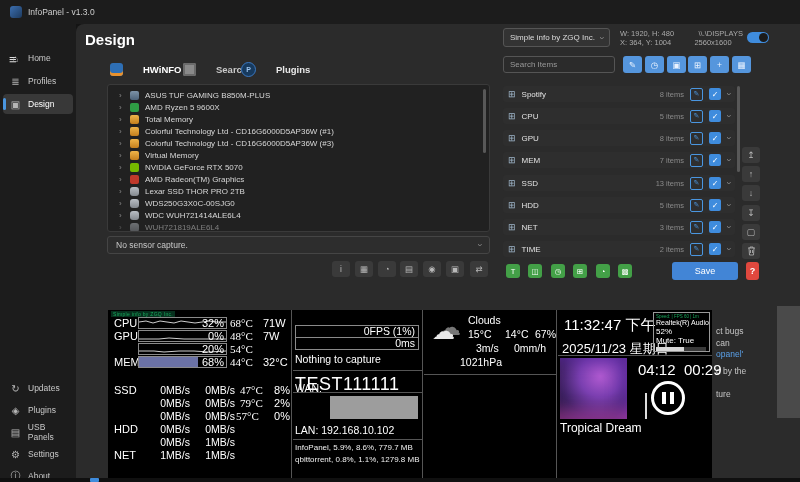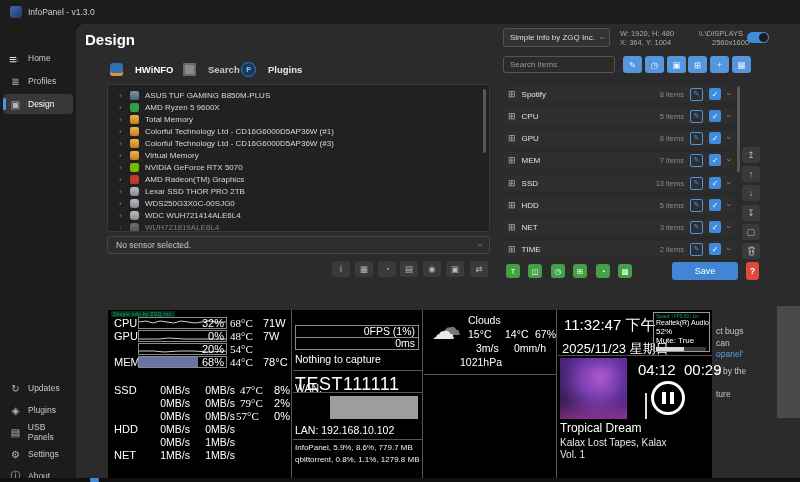--- a/index.html
+++ b/index.html
@@ -15,21 +15,21 @@
   .burger{left:9px;top:28px;font-size:13px;color:#ddd;}
   .nav{left:3px;width:70px;height:20px;border-radius:4px;display:flex;align-items:center;gap:7px;
        padding-left:7px;box-sizing:border-box;font-size:8.5px;color:#c9c9c9;cursor:default;}
   .nav .ni{font-size:10px;width:11px;text-align:center;color:#b5b5b5;}
   .nav.active{background:#383838;color:#fff;}
   .nav.active:before{content:"";position:absolute;left:0;top:4px;width:3px;height:12px;
        border-radius:2px;background:var(--accent-blue,#4a96e0);}
   
   .main{left:76px;top:24px;width:724px;height:458px;background:#2b2b2b;border-top-left-radius:8px;}
   .h1{left:85px;top:31px;font-size:15px;font-weight:bold;color:#fff;}
-  .tab{top:60px;height:18px;display:flex;align-items:center;gap:12px;font-size:9.5px;font-weight:bold;}
+  .tab{top:60px;height:18px;display:flex;align-items:center;gap:20px;font-size:9.5px;font-weight:bold;}
   .tabicon{width:13px;height:13px;border-radius:3px;display:flex;align-items:center;justify-content:center;font-size:7px;}
   .ic-hwinfo{background:#2e6fb5;box-shadow:inset 0 -3px 0 #e8912d;}
   .ic-libre{background:#8a8a8a;box-shadow:inset 0 0 0 2px #6a6a6a;border-radius:2px;}
   .ic-plug{background:#173a5e;border-radius:50%;border:1px solid #3a78c2;color:#9cc4ee;}
   
   .tree{left:107px;top:84px;width:383px;height:148px;background:#212121;border:1px solid #3a3a3a;
         border-radius:3px;box-sizing:border-box;overflow:hidden;}
   .trow{position:absolute;left:0;width:100%;height:12px;display:flex;align-items:center;gap:6px;padding-left:11px;box-sizing:border-box;}
   .trch{color:#8a8a8a;font-size:8px;width:5px;}
   .tric{width:9px;height:9px;border-radius:2px;flex:0 0 auto;}
@@ -242,21 +242,21 @@
       </div>
     <div class="trow" style="top:136px;opacity:.5">
         <span class="trch">›</span>
         <span class="tric ic-disk"></span>
         <span class="trlb">WUH721819ALE6L4</span>
       </div>
     <div class="vscroll" style="top:4px;height:64px"></div>
   </div>
 
   <div class="abs selectbox">
-    <span>No sensor selected.</span>
+    <span>No sensor capture.</span>
     <span class="chv">›</span>
   </div>
 
   <div class="abs dkbtn" style="left:332px">
       <span>i</span>
     </div>
   <div class="abs dkbtn" style="left:355px">
       <span>▦</span>
     </div>
   <div class="abs dkbtn" style="left:378px">
@@ -275,21 +275,21 @@
       <span>⇄</span>
     </div>
 
   <div class="abs ddprofile">
     <span>Simple info by ZGQ Inc.</span>
     <span class="chv">›</span>
   </div>
   <div class="abs mtx" style="left:620px;top:29px">W: 1920, H: 480</div>
   <div class="abs mtx" style="left:620px;top:38px">X: 364, Y: 1004</div>
   <div class="abs mtx" style="left:683px;top:29px;width:60px;text-align:right">\\.\DISPLAYS</div>
-  <div class="abs mtx" style="left:712px;top:38px;width:60px;text-align:left">2560x1600</div>
+  <div class="abs mtx" style="left:683px;top:38px;width:60px;text-align:center">2560x1600</div>
   <div class="abs toggle">
       <span class="knob"></span>
     </div>
 
   <input class="abs search" placeholder="Search Items" style="">
   <div class="abs blbtn" style="left:623px">
       <span>✎</span>
     </div>
   <div class="abs blbtn" style="left:645px">
       <span>◷</span>
@@ -448,21 +448,21 @@
           </svg><span class="gval">20%</span></span>
       <span class="ptmp">54°C</span>
     </div>
     <div class="pvrow" style="top:46px">
       <span class="pvlab">MEM</span>
       <span class="gbox">
           <span class="bfill" style="width: 68%;"></span>
           <span class="gval">68%</span>
         </span>
       <span class="ptmp">44°C</span>
-      <span class="pext">78°C</span>
+      <span class="pext">32°C</span>
     </div>
     <div class="pvrow" style="top:74px">
       <span class="pvlab">SSD</span>
       <span class="iov" style="left:28px">0MB/s</span>
       <span class="iov" style="left:73px">0MB/s</span>
       <span class="ptmp" style="left:128px">47°C</span>
       <span class="pext r">8%</span>
     </div>
     <div class="pvrow" style="top:87px">
       <span class="iov" style="left:28px">0MB/s</span>
@@ -536,19 +536,18 @@
       </div>
       <div class="hdiv" style="left:0;top:45px;width:154px"></div>
       <div class="art"></div>
       <div class="ptime" style="left:80px">04:12</div>
       <div class="ptime" style="left:126px">00:29</div>
       <div class="pausebtn">
           <i></i>
           <i></i>
         </div>
       <div class="abs" style="left:2px;top:111px;font-size:12px">Tropical Dream</div>
-      <div class="abs" style="left:2px;top:127px;width:122px;font-size:10px;line-height:12px;color:#e8e8e8">Kalax Lost Tapes, Kalax Vol. 1</div>
     </div>
   </div>
 
   <div class="abs tasktray"></div>
   <div class="abs trayicon"></div>
 </div>
 
 </body></html>

